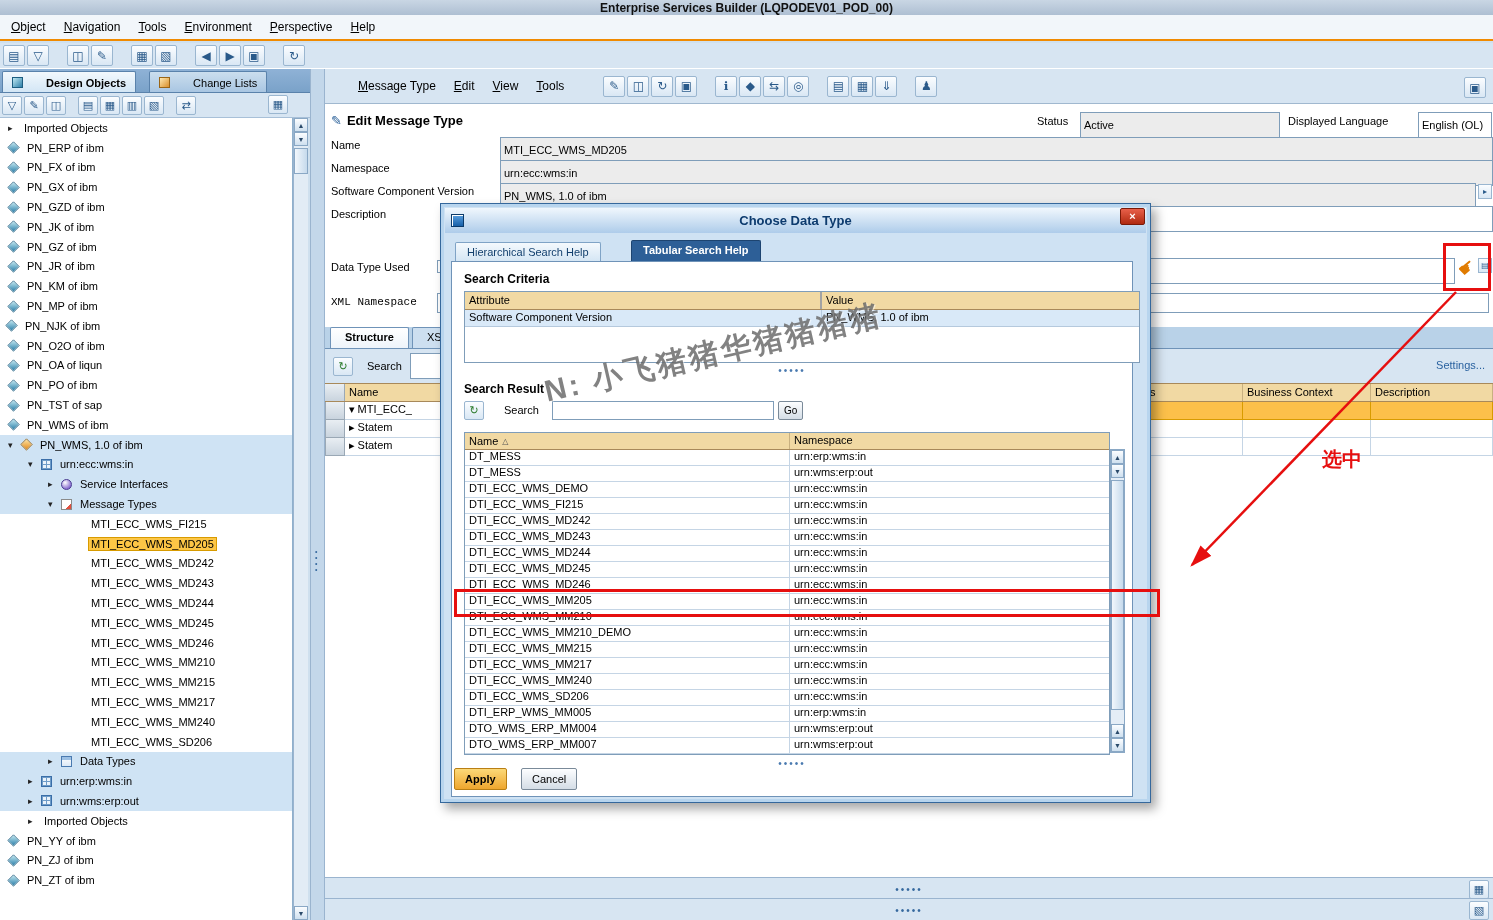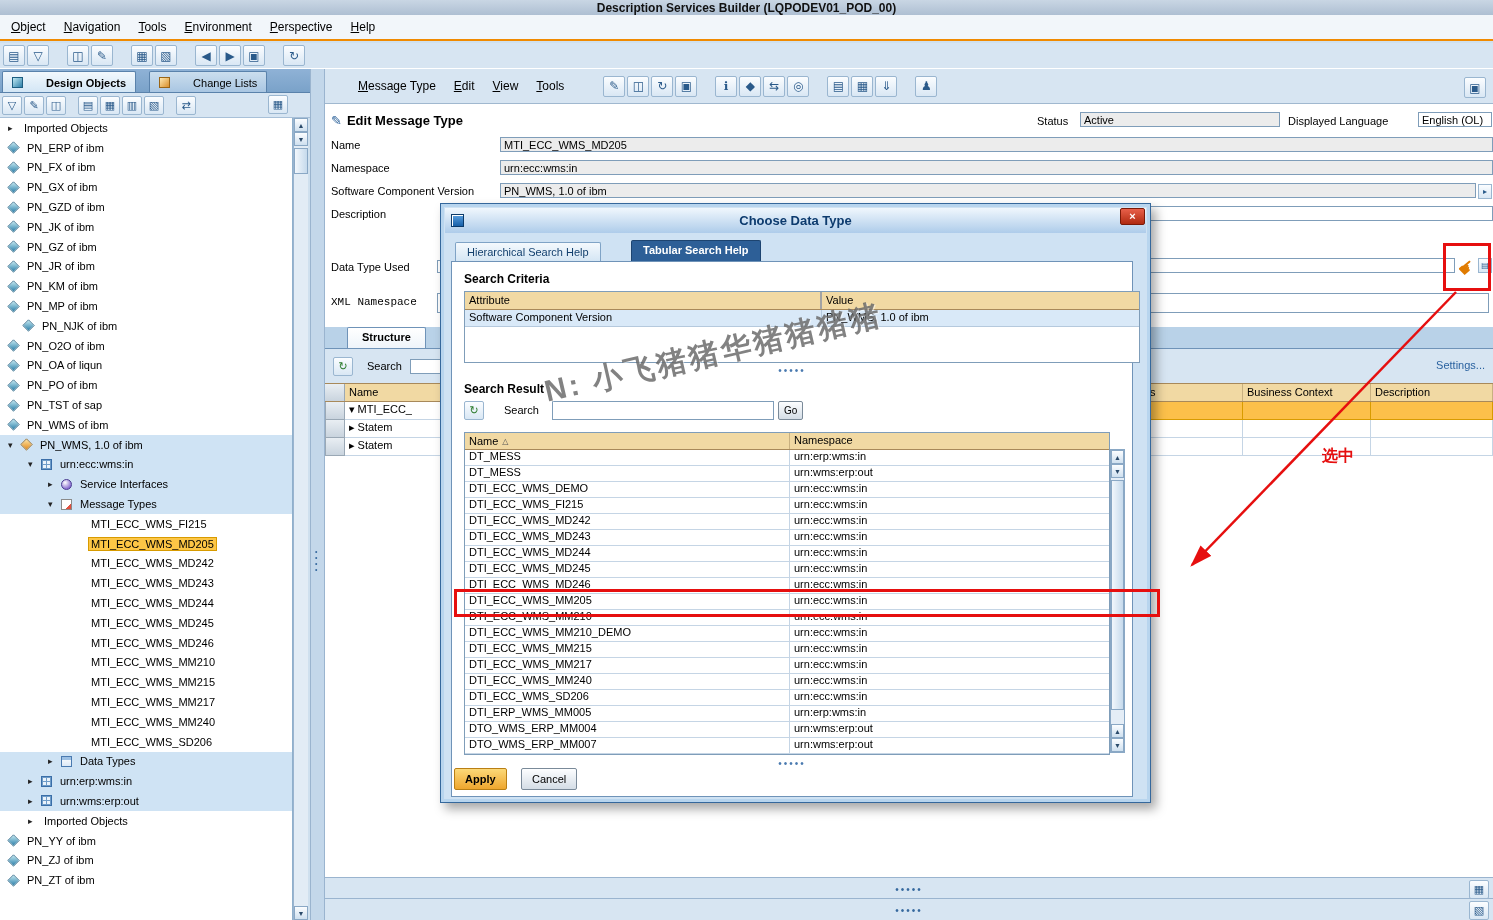--- a/index.html
+++ b/index.html
@@ -50,27 +50,27 @@
 
 .right-panel{position:absolute;left:325px;top:69px;width:1168px;height:851px;background:#d7e5f2;}
 .obj-toolbar{position:absolute;left:0;top:0;width:100%;height:35px;display:flex;align-items:center;padding-left:24px;border-bottom:1px solid #a0b8cf;}
 .obj-menu{padding:2px 9px;font-size:12px;}
 .obj-icons{display:flex;margin-left:30px;}
 .corner-btn{position:absolute;right:5px;top:8px;}
 .form-area{position:absolute;left:0;top:35px;width:100%;height:223px;background:#fff;}
 .obj-title{position:absolute;left:6px;top:9px;font-weight:bold;font-size:13px;display:flex;align-items:center;gap:5px;}
 .obj-title .pen{color:#2a6099;font-size:13px;}
 .fl{position:absolute;font-size:11px;color:#000;}
-.inp{position:absolute;border:1px solid #7f9db9;background:#fff;font:11px "Liberation Sans","DejaVu Sans",sans-serif;padding:0 3px;height:15px;}
+.inp{position:absolute;border:1px solid #7f9db9;background:#fff;font:11px "Liberation Sans","DejaVu Sans",sans-serif;padding:0 3px;height:26px;}
 .inp.ro{background:#ececec;}
 .mini-btn{position:absolute;width:14px;height:15px;border:1px solid #9ab6d0;background:linear-gradient(#fbfdff,#d9e7f4);font-size:8px;color:#2a5a8a;text-align:center;line-height:13px;}
 .chk{position:absolute;width:13px;height:13px;border:1px solid #7f9db9;background:#fff;}
 .hand{position:absolute;color:#e07b00;font-size:19px;transform:rotate(-40deg);}
 .struct-tabs{position:absolute;left:0;top:258px;width:100%;height:22px;background:#b9d2e8;border-bottom:1px solid #6f93b8;padding-left:5px;display:flex;align-items:flex-end;}
-.stab{height:21px;padding:3px 14px;border:1px solid #6f93b8;border-bottom:none;background:#cddff0;font-size:11px;margin-right:3px;border-radius:2px 2px 0 0;margin-left:17px;}
+.stab{height:21px;padding:3px 14px;border:1px solid #6f93b8;border-bottom:none;background:#cddff0;font-size:11px;margin-right:3px;border-radius:2px 2px 0 0;}
 .stab.active{background:linear-gradient(#ffffff,#eef4fa);font-weight:bold;}
 .struct-toolbar{position:absolute;left:0;top:280px;width:100%;height:34px;background:#d7e5f2;display:flex;align-items:center;padding-left:8px;}
 .settings-link{position:absolute;right:8px;top:10px;color:#2a62a0;font-size:11px;cursor:pointer;}
 .struct-header{position:absolute;left:0;top:314px;width:100%;height:19px;display:flex;background:#f1d9a3;border-top:1px solid #a8895a;border-bottom:1px solid #a8895a;}
 .sh-cell{border-right:1px solid #c8b080;padding:2px 4px;font-size:11px;overflow:hidden;white-space:nowrap;}
 .sh-sel{width:20px;background:linear-gradient(#e9eef3,#c9d4de);border-right:1px solid #9aa8b5;}
 .sh-name{flex:1;}
 .struct-body{position:absolute;left:0;top:333px;width:100%;height:475px;background:#fff;}
 .st-row{display:flex;height:18px;}
 .st-selcell{width:20px;background:linear-gradient(#e9eef3,#c9d4de);border:1px solid #9aa8b5;border-top:none;}
@@ -112,29 +112,29 @@
 .vsb{position:absolute;left:658px;top:187px;width:15px;height:304px;background:#e4edf6;border:1px solid #8aa8c5;}
 .vsb .sb-btn{width:13px;}
 .dlg-buttons{position:absolute;left:2px;top:506px;height:24px;}
 .btn{position:absolute;height:22px;border:1px solid #7a8a99;background:linear-gradient(#fdfeff,#d4dde6);padding:0 10px;font-size:11px;display:inline-flex;align-items:center;border-radius:2px;white-space:nowrap;}
 .btn-apply{background:linear-gradient(#fcd978,#eea62e);border-color:#b97f14;font-weight:bold;}
 
 
 .watermark{position:absolute;left:545px;top:372px;transform:rotate(-13deg);transform-origin:left center;font-size:30px;font-weight:bold;color:rgba(95,95,95,.78);letter-spacing:3px;z-index:80;white-space:nowrap;text-shadow:1px 1px 0 rgba(255,255,255,.5);}
 .anno{z-index:90;}
 .red-box{position:absolute;border:3px solid #e60f0f;background:transparent;}
-.sel-label{position:absolute;left:1322px;top:446px;color:#e60f0f;font-weight:bold;font-size:16px;}
+.sel-label{position:absolute;left:1322px;top:446px;color:#e60f0f;font-weight:bold;font-size:20px;}
 svg.arrow-layer{position:absolute;inset:0;width:1493px;height:920px;pointer-events:none;}
 </style>
 </head>
 <body>
 
 <div class="screen">
 
-  <div class="titleb titlebar">Description Services Builder (LQPODEV01_POD_00)</div>
+  <div class="titleb titlebar">Enterprise Services Builder (LQPODEV01_POD_00)</div>
   <div class="menubar">
       <span class="menu-item"><u>O</u>bject</span>
       <span class="menu-item"><u>N</u>avigation</span>
       <span class="menu-item"><u>T</u>ools</span>
       <span class="menu-item"><u>E</u>nvironment</span>
       <span class="menu-item"><u>P</u>erspective</span>
       <span class="menu-item"><u>H</u>elp</span>
     </div>
   <div class="main-toolbar">
       <span class="tb-group">
@@ -222,21 +222,21 @@
         <span class="tlabel">PN_JR of ibm</span>
       </div>
       <div class="tree-row" style="padding-left: 8px;">
         <span class="ticon icon-swcv"></span>
         <span class="tlabel">PN_KM of ibm</span>
       </div>
       <div class="tree-row" style="padding-left: 8px;">
         <span class="ticon icon-swcv"></span>
         <span class="tlabel">PN_MP of ibm</span>
       </div>
-      <div class="tree-row" style="padding-left: 23px;">
+      <div class="tree-row" style="padding-left: 6px;">
         <span class="ticon icon-swcv"></span>
         <span class="tlabel">PN_NJK of ibm</span>
       </div>
       <div class="tree-row" style="padding-left: 8px;">
         <span class="ticon icon-swcv"></span>
         <span class="tlabel">PN_O2O of ibm</span>
       </div>
       <div class="tree-row" style="padding-left: 8px;">
         <span class="ticon icon-swcv"></span>
         <span class="tlabel">PN_OA of liqun</span>

